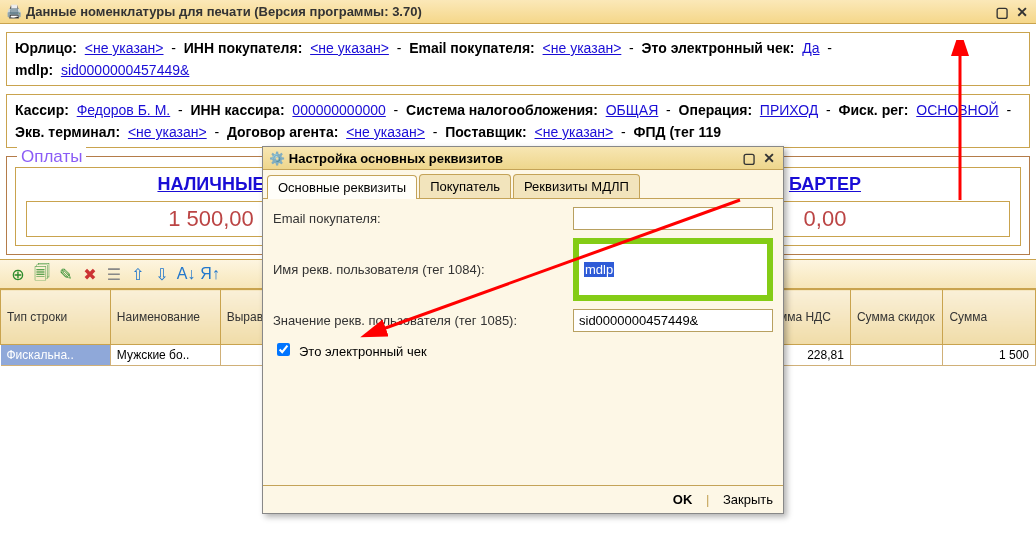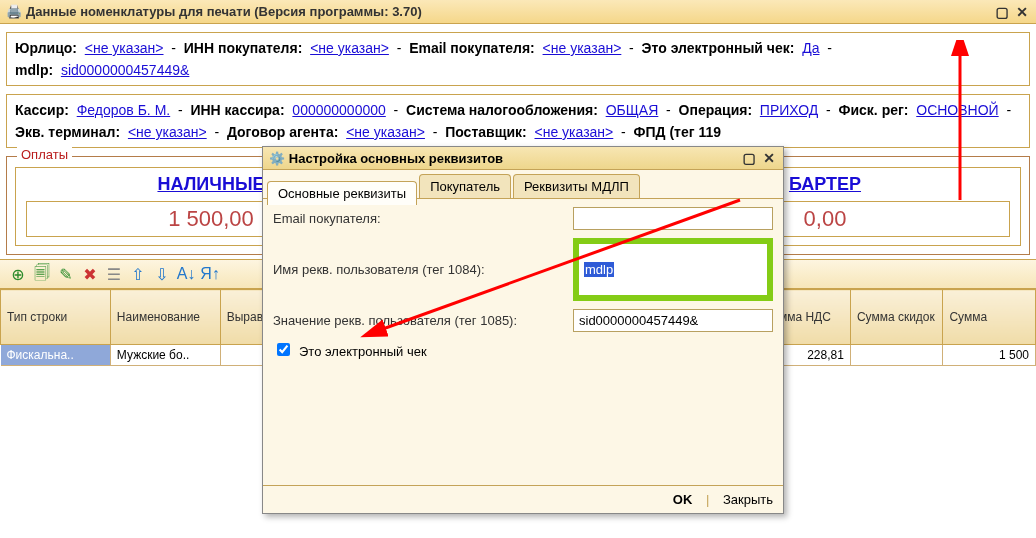--- a/index.html
+++ b/index.html
@@ -41,22 +41,22 @@
     margin: 2px 6px 4px;
     padding: 4px 8px 8px;
     position: relative;
   }
   .fieldset-label {
     position: absolute;
     top: -10px;
     left: 10px;
     background: #fff;
     padding: 0 4px;
-    color: #b91c1c;
-    font-size: 13px;
+    color: #8b5cf6;
+    font-size: 17px;
   }
   .payments { display: flex; gap: 10px; padding-top: 6px; }
   .paybox {
     flex: 1;
     border: 1px solid #c9a34e;
     background: #fff;
     padding: 6px 10px 8px;
     text-align: center;
   }
   .paybox .payname {
@@ -130,21 +130,21 @@
   .tab {
     border: 1px solid #c4a358;
     border-bottom: none;
     border-radius: 4px 4px 0 0;
     padding: 4px 10px;
     font-size: 13px;
     background: #f2e4bc;
     margin-right: 2px;
     cursor: pointer;
   }
-  .tab.active { background: #fffef9; position: relative; top: 7px; }
+  .tab.active { background: #fffef9; position: relative; top: 1px; }
   .modal-body { padding: 8px 10px 6px; }
   .form-row { display:flex; align-items:center; margin-bottom: 8px; }
   .form-row label { width: 300px; font-size: 13px; color: #333; }
   .form-row input[type=text] {
     flex: 1;
     border: 1px solid #b8a060;
     padding: 3px 5px;
     font-size: 13px;
     background: #fff;
   }

